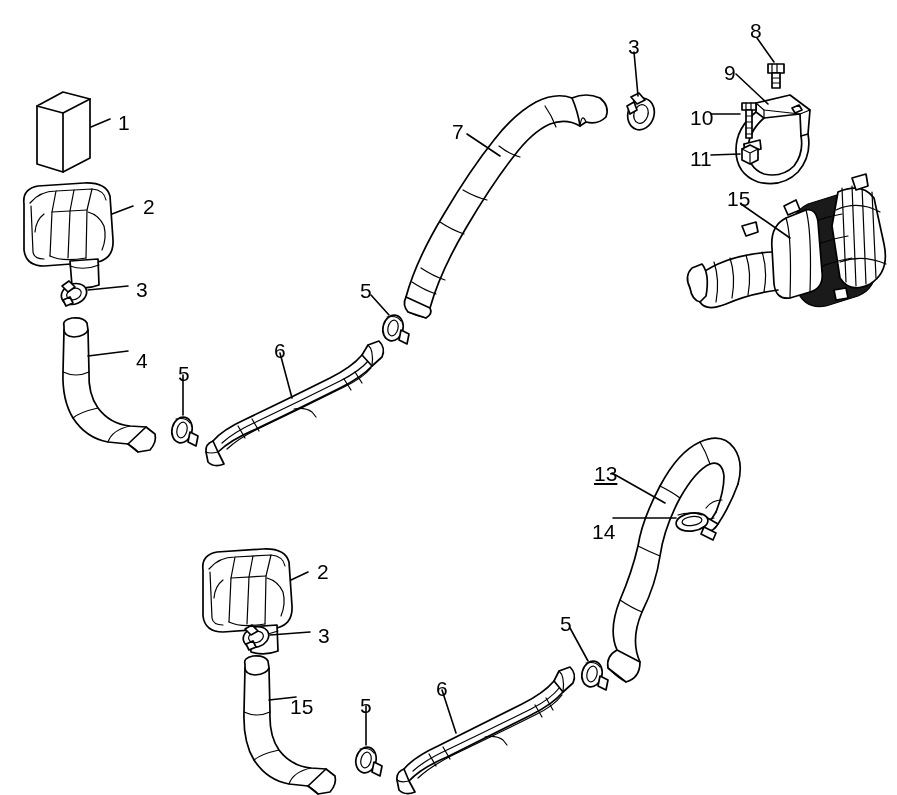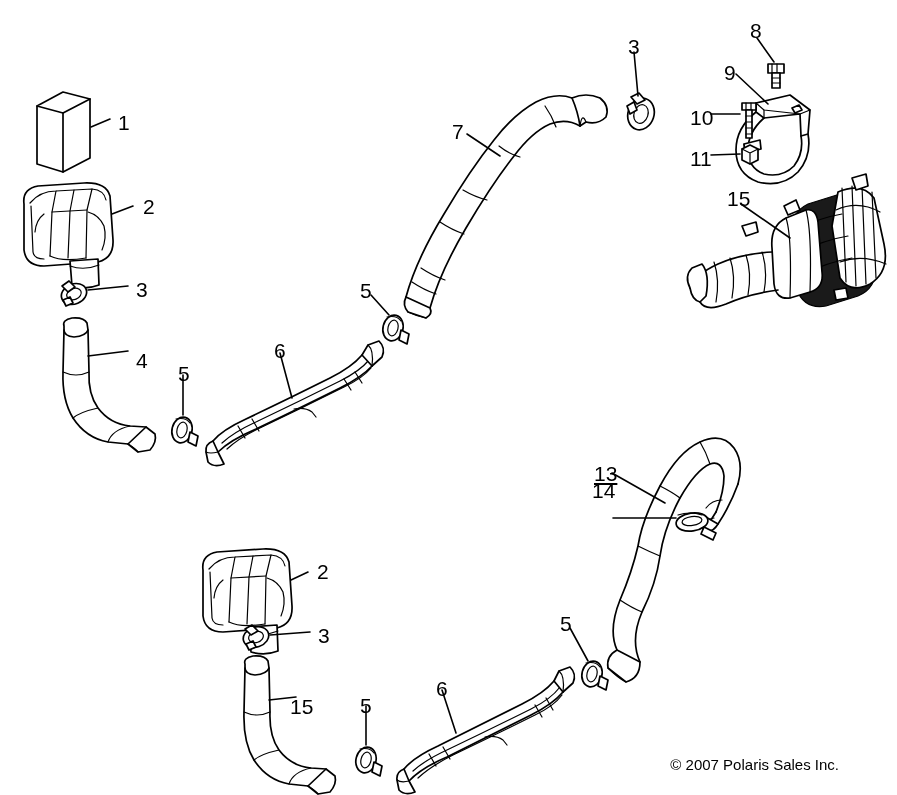--- a/index.html
+++ b/index.html
@@ -340,26 +340,22 @@
   <div class="callout-num" style="left:274px; top:340px;">6</div>
   <div class="callout-num" style="left:360px; top:280px;">5</div>
   <div class="callout-num" style="left:452px; top:121px;">7</div>
   <div class="callout-num" style="left:628px; top:36px;">3</div>
   <div class="callout-num" style="left:750px; top:20px;">8</div>
   <div class="callout-num" style="left:724px; top:62px;">9</div>
   <div class="callout-num" style="left:690px; top:107px;">10</div>
   <div class="callout-num" style="left:690px; top:148px;">11</div>
   <div class="callout-num" style="left:727px; top:188px;">15</div>
   <div class="callout-num" style="left:594px; top:463px;text-decoration:underline;">13</div>
-  <div class="callout-num" style="left:592px; top:480px;">14</div>
+  <div class="callout-num" style="left:592px; top:521px;">14</div>
   <div class="callout-num" style="left:317px; top:561px;">2</div>
   <div class="callout-num" style="left:318px; top:625px;">3</div>
   <div class="callout-num" style="left:290px; top:696px;">15</div>
   <div class="callout-num" style="left:360px; top:695px;">5</div>
   <div class="callout-num" style="left:436px; top:678px;">6</div>
   <div class="callout-num" style="left:560px; top:613px;">5</div>
 
-  <div id="copyright-text">
-    <span class="cmark">©</span>
-    <span>2007 Polaris Sales Inc.</span>
-  </div>
 
 </div>
 
 </body></html>

